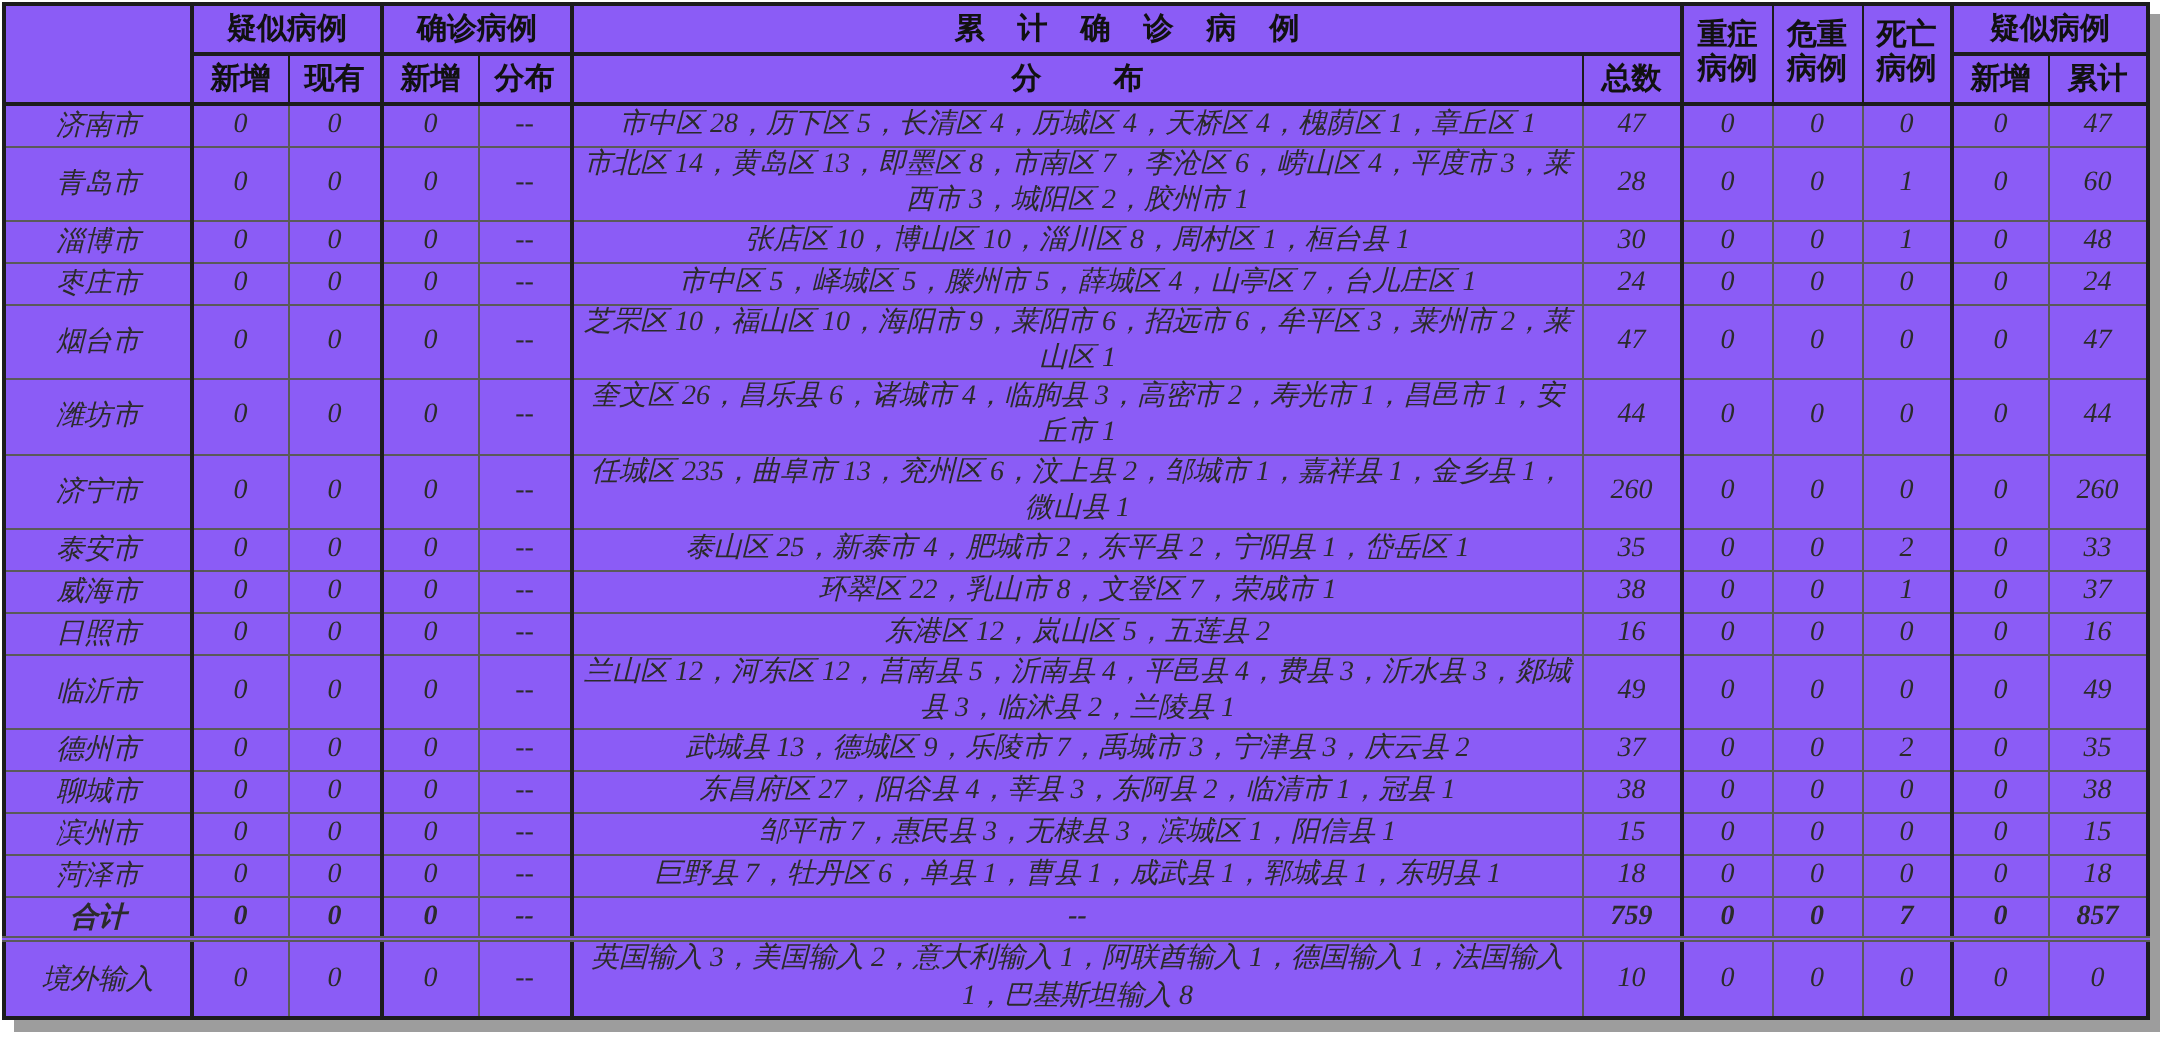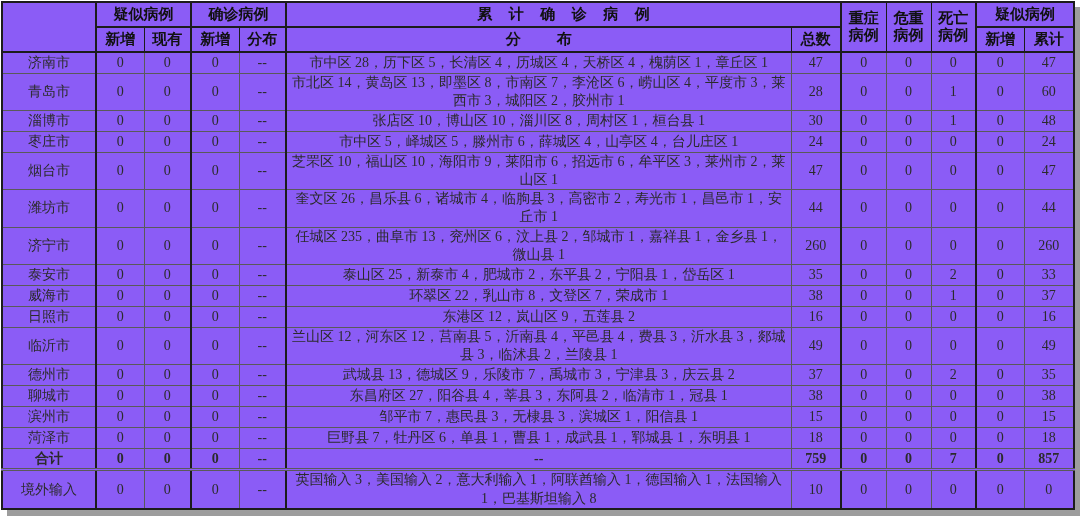--- a/index.html
+++ b/index.html
@@ -46,21 +46,21 @@
   .v-thick-l { border-left-width: 2px !important; border-left-color: #1c1c1c !important; }
   .v-thick-r { border-right-width: 2px !important; border-right-color: #1c1c1c !important; }
   
   .dist {
     text-align: left;
     padding: 1px 6px;
     line-height: 1.3;
   }
   .center { text-align: center !important; }
   
-  .case-table tbody tr { height: 21px; }
+  .case-table tbody tr { height: 21px; font-style: italic; }
   .case-table tbody td { border-color: #5a5a5a; }
   .bold-row td { font-weight: bold; }
   .thick-top td { border-top: 3px double #1c1c1c; }
   
   .spread { letter-spacing: 1.1em; text-indent: 1.1em; }
   .spread2 { letter-spacing: 2.4em; text-indent: 2.4em; }
   
   .wrap2 { line-height: 1.15; }
 </style>
 </head>
@@ -146,21 +146,21 @@
     <td>1</td>
     <td class="v-thick-l">0</td>
     <td>48</td>
   </tr>
         <tr>
     <td>枣庄市</td>
     <td class="v-thick-l">0</td>
     <td>0</td>
     <td class="v-thick-l">0</td>
     <td>--</td>
-    <td class="v-thick-l dist">市中区 5，峄城区 5，滕州市 6，薛城区 4，山亭区 4，台儿庄区 1</td>
+    <td class="v-thick-l dist">市中区 5，峄城区 5，滕州市 5，薛城区 4，山亭区 7，台儿庄区 1</td>
     <td class="v-thick-r">24</td>
     <td>0</td>
     <td>0</td>
     <td>0</td>
     <td class="v-thick-l">0</td>
     <td>24</td>
   </tr>
         <tr>
     <td>烟台市</td>
     <td class="v-thick-l">0</td>
@@ -230,21 +230,21 @@
     <td>1</td>
     <td class="v-thick-l">0</td>
     <td>37</td>
   </tr>
         <tr>
     <td>日照市</td>
     <td class="v-thick-l">0</td>
     <td>0</td>
     <td class="v-thick-l">0</td>
     <td>--</td>
-    <td class="v-thick-l dist">东港区 12，岚山区 9，五莲县 2</td>
+    <td class="v-thick-l dist">东港区 12，岚山区 5，五莲县 2</td>
     <td class="v-thick-r">16</td>
     <td>0</td>
     <td>0</td>
     <td>0</td>
     <td class="v-thick-l">0</td>
     <td>16</td>
   </tr>
         <tr>
     <td>临沂市</td>
     <td class="v-thick-l">0</td>

